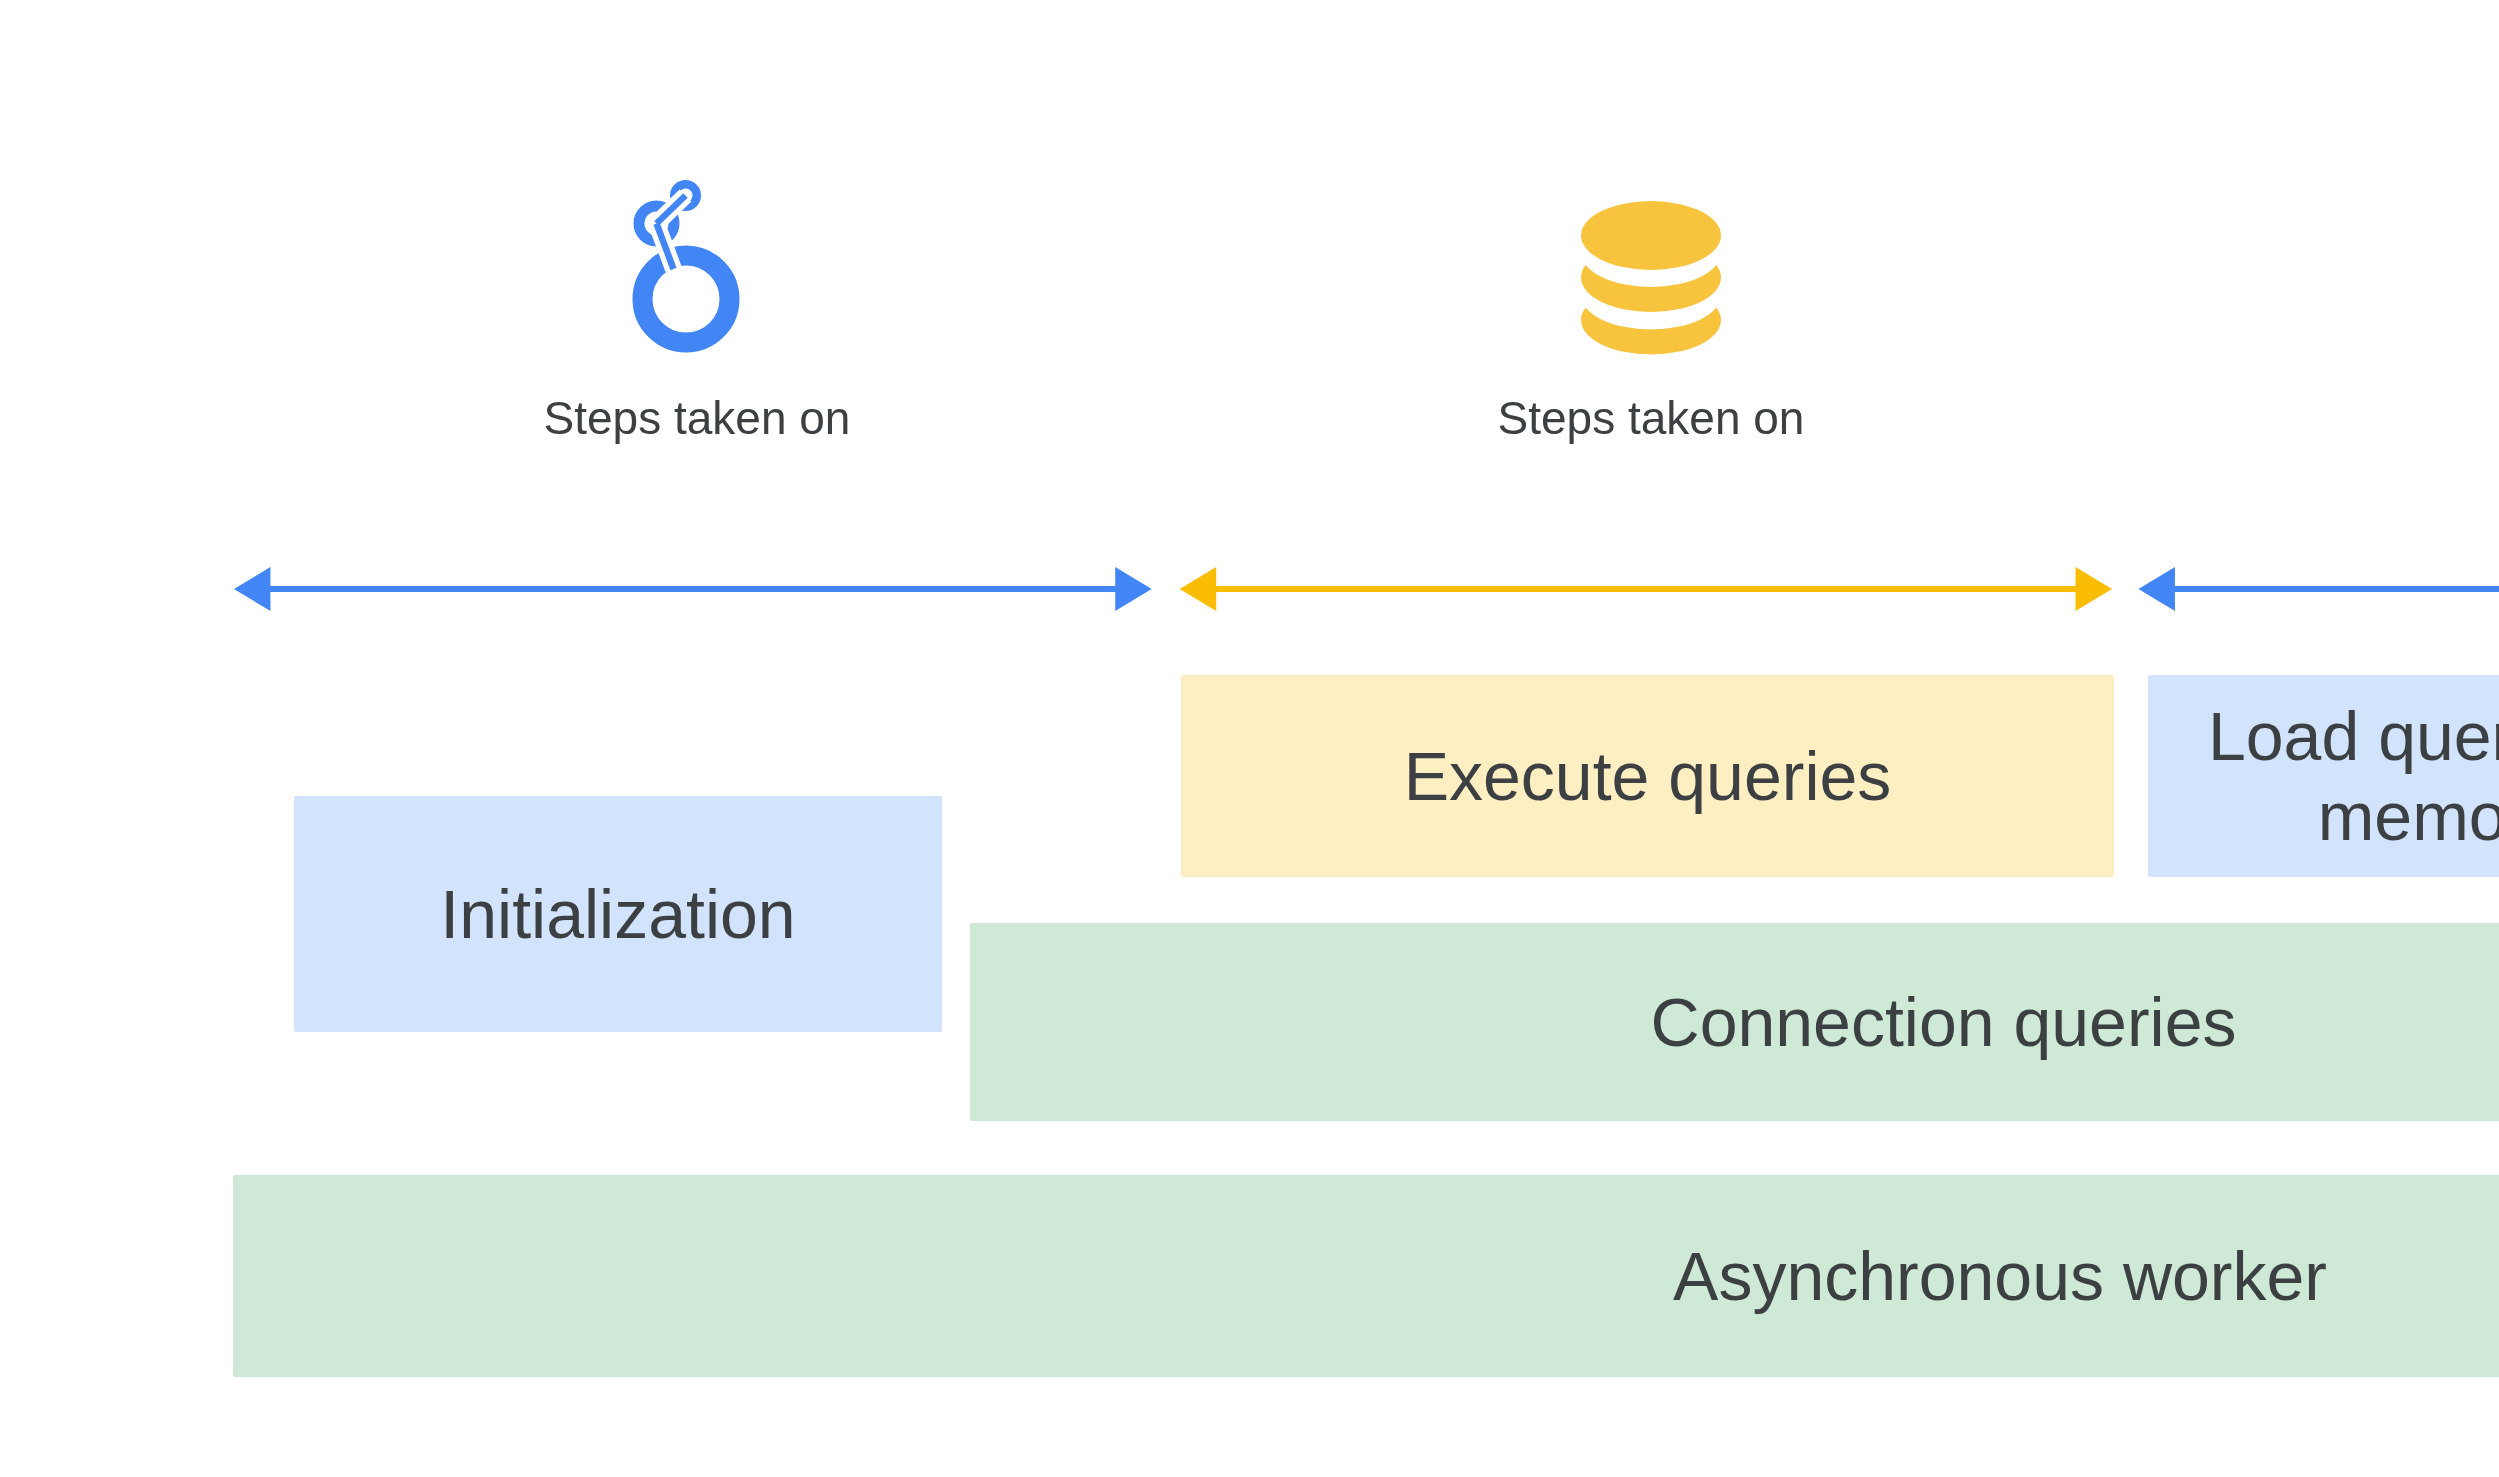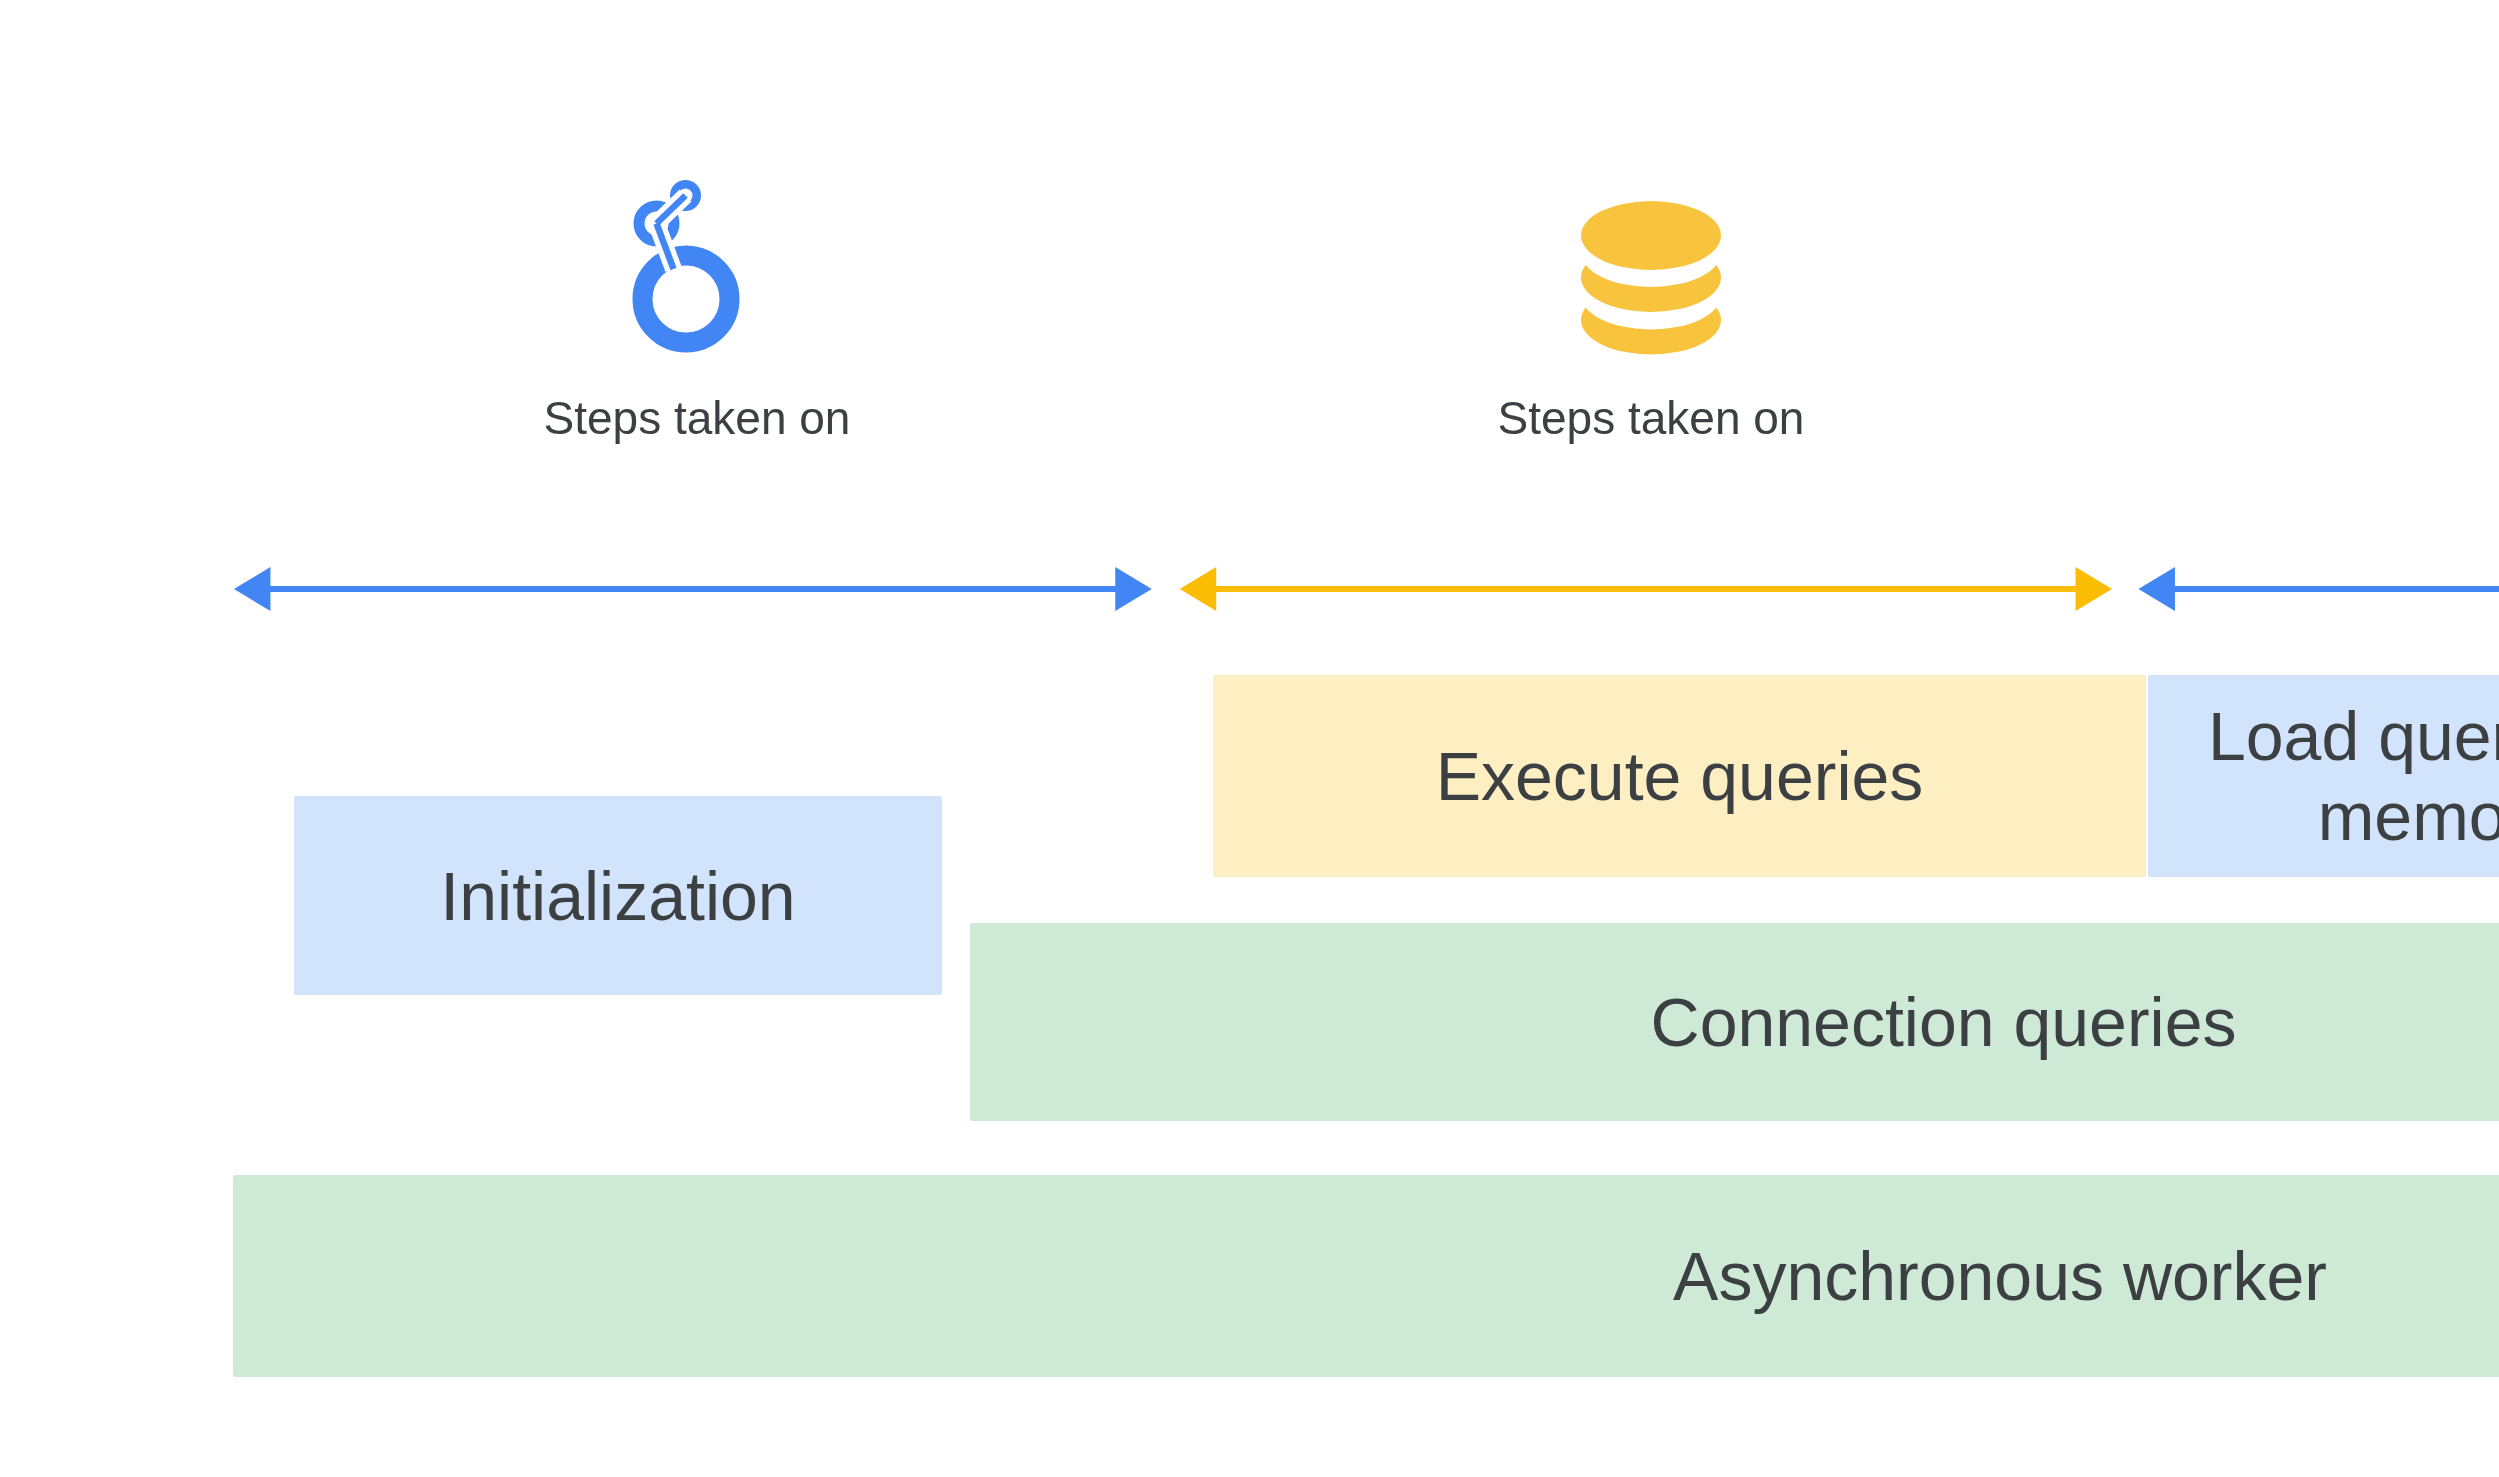--- a/index.html
+++ b/index.html
@@ -51,21 +51,21 @@
     display:flex;
     align-items:center;
     justify-content:center;
     text-align:center;
     color:var(--text);
     font-size:68px;
     line-height:80px;
     border-radius:2px;
   }
   .box.blue{background:var(--blue-light);}
-  .box.yellow{background:var(--yellow-light);margin-left:32px;}
+  .box.yellow{background:var(--yellow-light);}
   .box.green{background:var(--green-light);}
 </style>
 </head>
 <body>
 
 <div id="canvas">
 
   <svg class="abs" style="left:0;top:0" width="3999" height="1478" viewBox="0 0 8000 2956">
 
     <g>
@@ -113,21 +113,21 @@
   </div>
 
   <div class="box yellow" style="left:1181px;top:675px;width:933px;height:202px">
     <span>Execute queries</span>
   </div>
 
   <div class="box blue" style="left:2148px;top:675px;width:585px;height:202px;padding:0 15px;box-sizing:border-box">
     <span>Load queries in memory</span>
   </div>
 
-  <div class="box blue" style="left:294px;top:796px;width:648px;height:199px">
+  <div class="box blue" style="left:294px;top:796px;width:648px;height:236px">
     <span>Initialization</span>
   </div>
 
   <div class="box green" style="left:970px;top:923px;width:1947px;height:198px">
     <span>Connection queries</span>
   </div>
 
   <div class="box green" style="left:233px;top:1175px;width:3534px;height:202px">
     <span>Asynchronous worker</span>
   </div>

